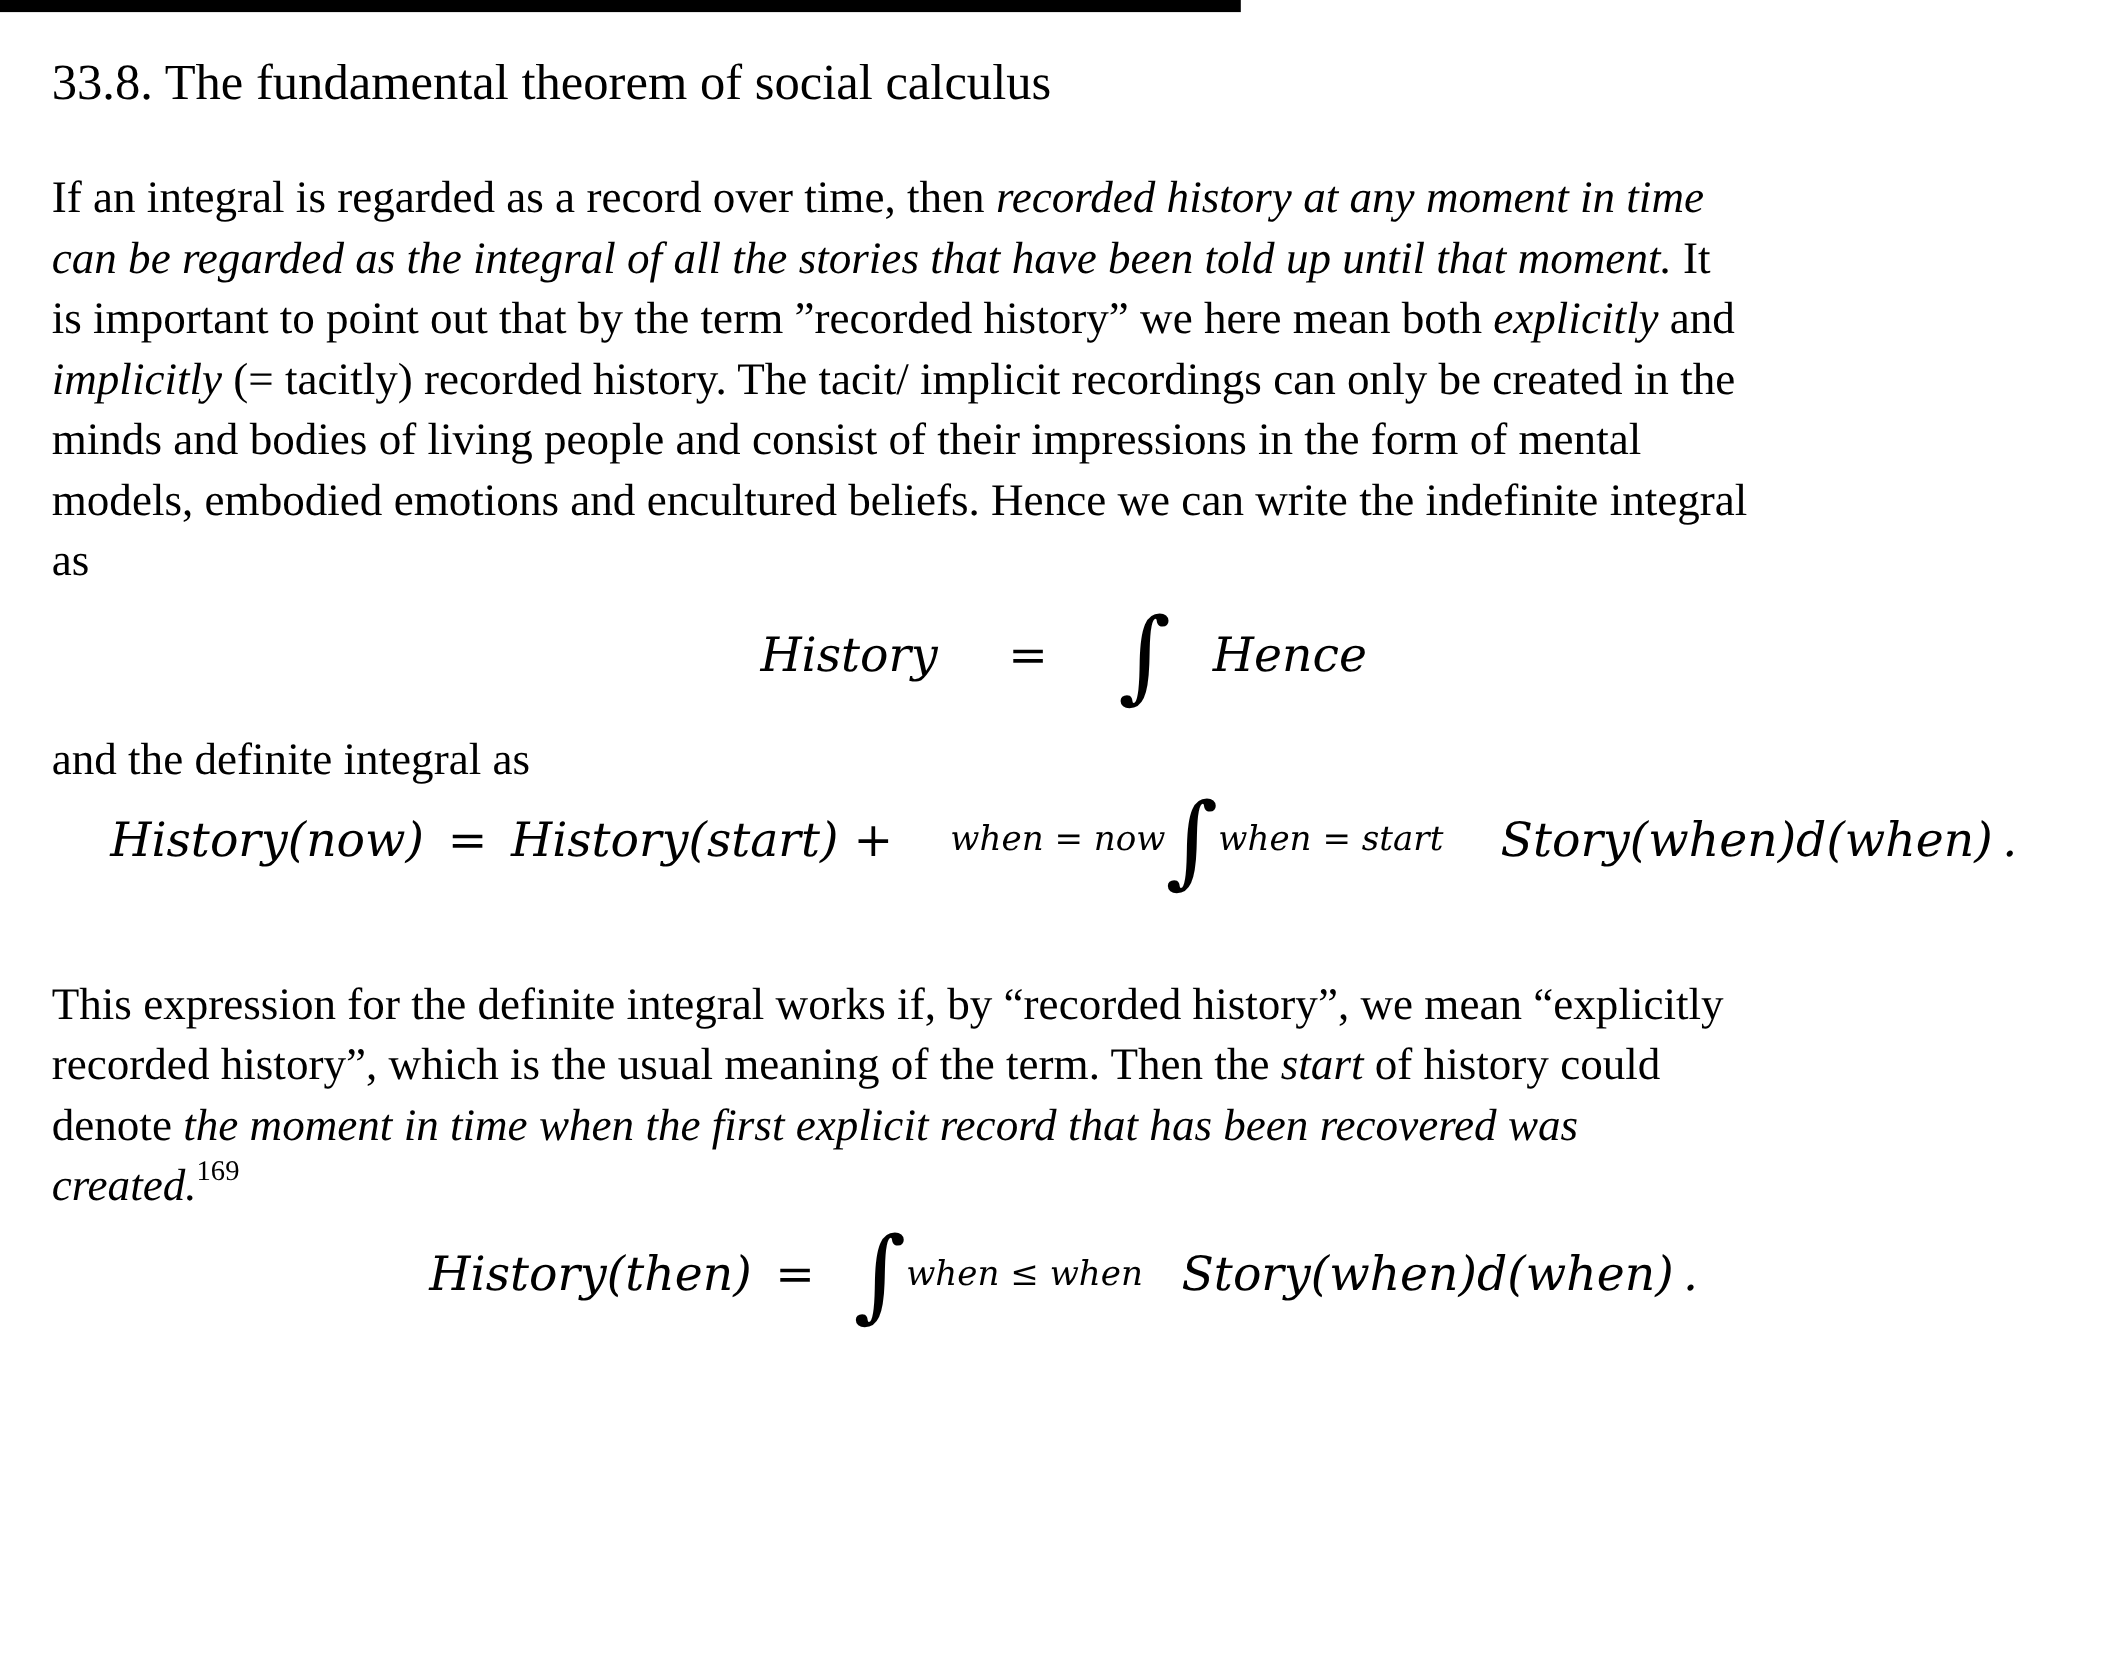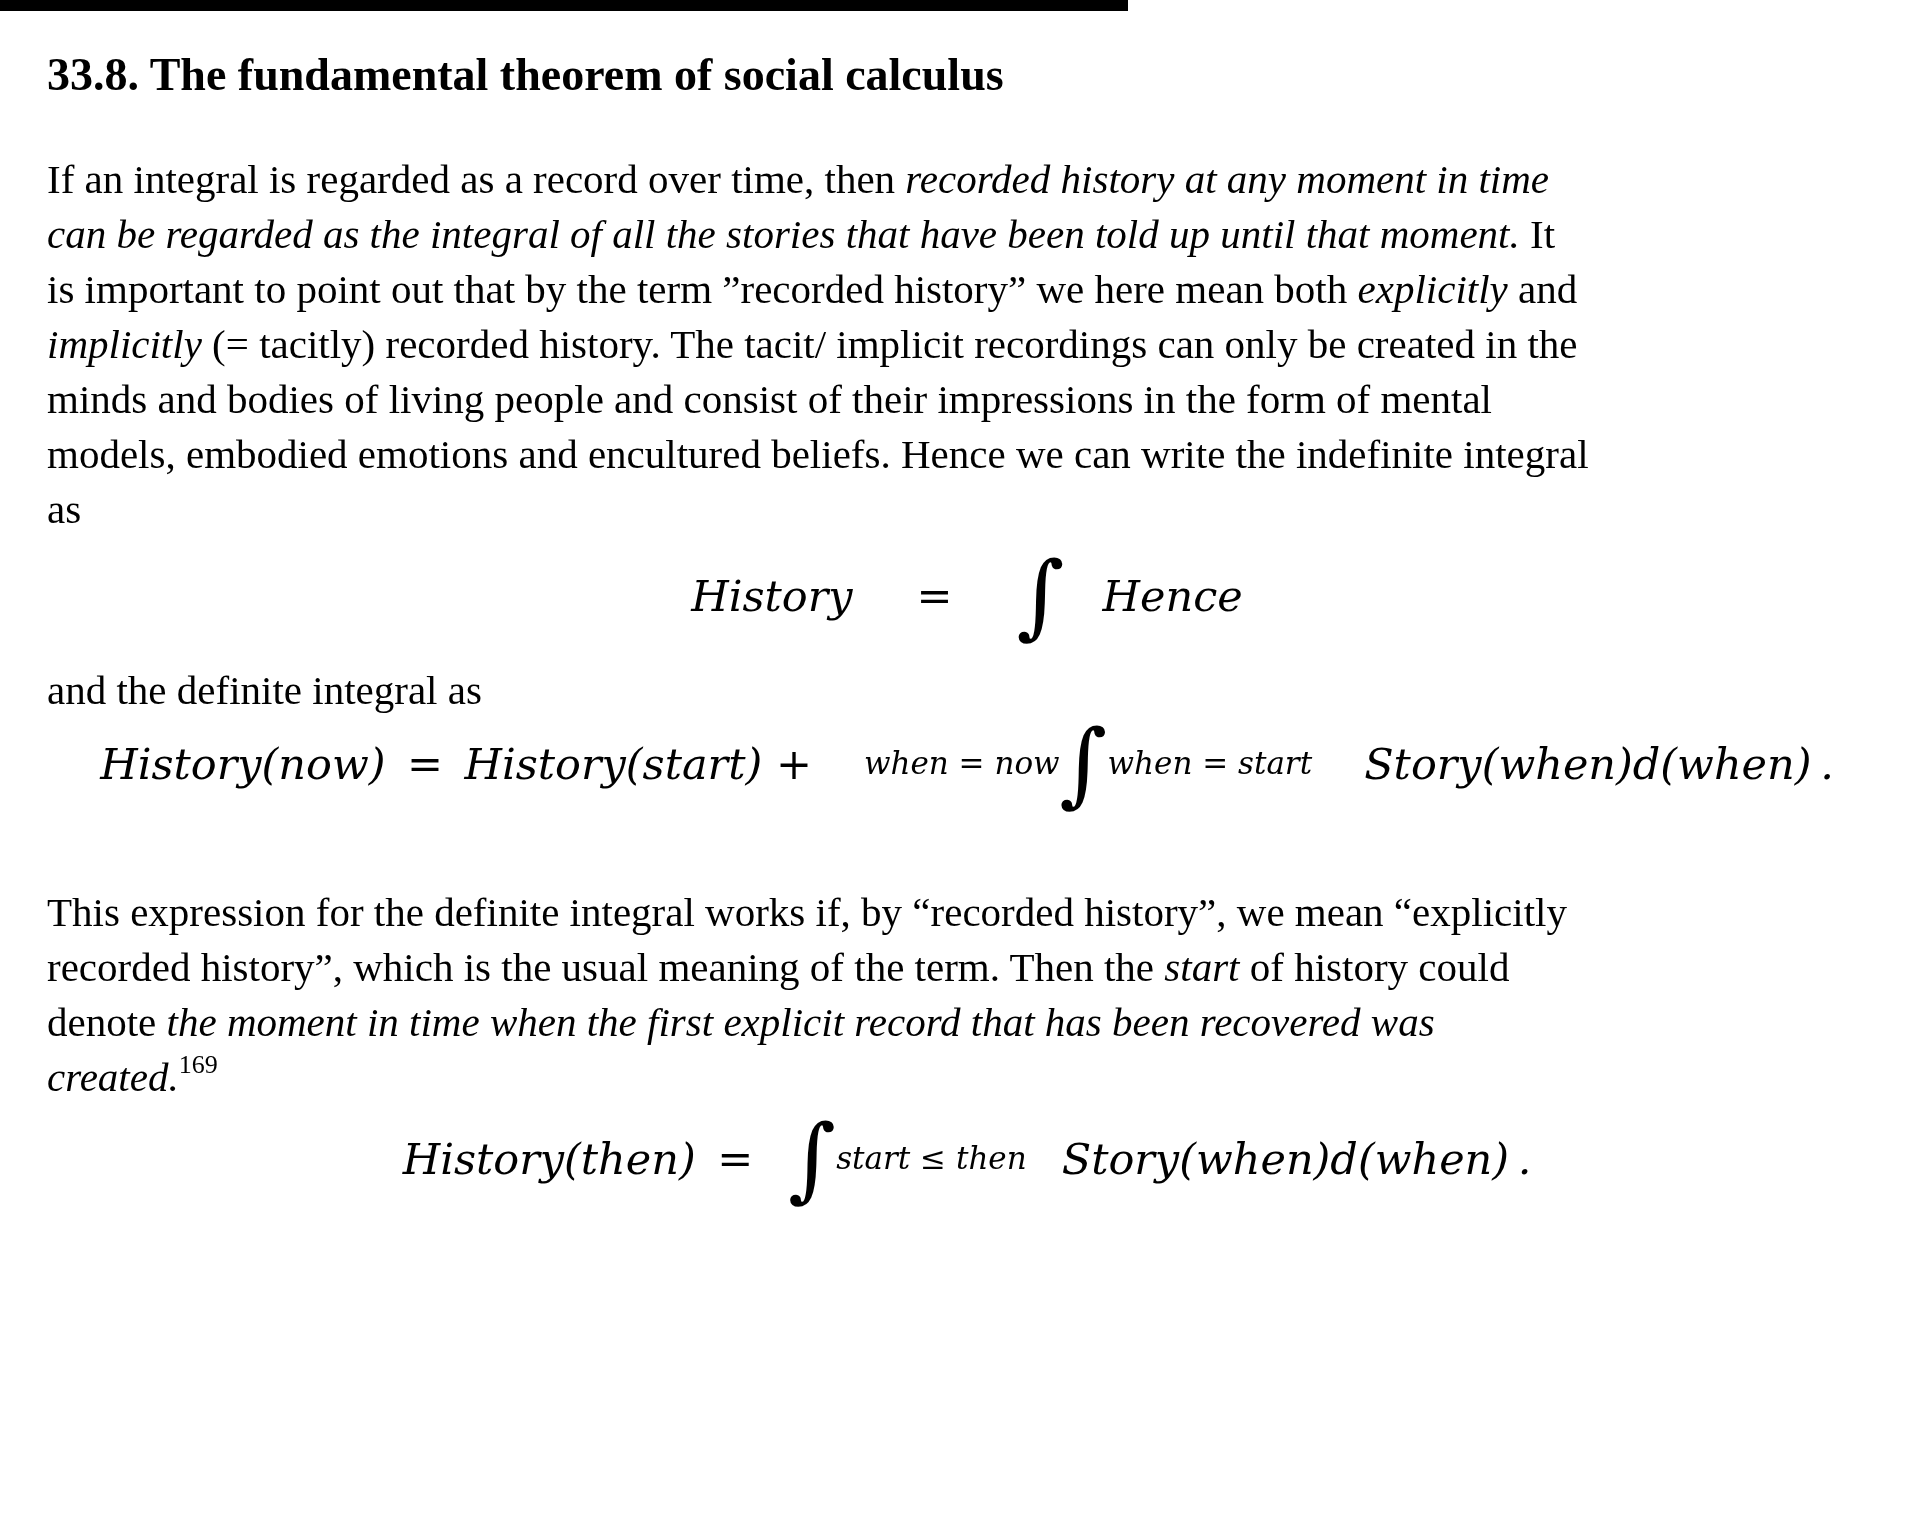--- a/index.html
+++ b/index.html
@@ -19,21 +19,21 @@
     background: #000000;
   }
   .content {
     position: absolute;
     left: 47px;
     top: 52px;
     width: 1840px;
   }
   .heading {
     font-size: 46px;
-    font-weight: bold;
+    font-weight: normal;
     line-height: 1.0;
     margin: 0;
   }
   .para {
     font-size: 41px;
     line-height: 55px;
     margin: 0;
   }
   .para .tline { white-space: nowrap; }
   .it { font-style: italic; }
@@ -109,19 +109,19 @@
       <span class="math">Story(when)d(when) .</span>
     </div>
 
     <p class="para para2"><span class="tline"><span>This expression for the definite integral works if, by “recorded history”, we mean “explicitly</span></span><br><span class="tline"><span>recorded history”, which is the usual meaning of the term. Then the </span><span class="it">start</span><span> of history could</span></span><br><span class="tline"><span>denote </span><span class="it">the moment in time when the first explicit record that has been recovered was</span></span><br><span class="tline"><span class="it">created.</span><sup>169</sup></span></p>
 
 
     <div class="formula f3">
       <span class="math">History(then) =</span>
       <span class="intcol">
         <span class="integral">∫</span>
-        <span class="limit">start ≤ then</span>
+        <span class="limit">when ≤ when</span>
       </span>
       <span class="math">Story(when)d(when) .</span>
     </div>
 
   </div>
 </div>
 
 </body></html>

